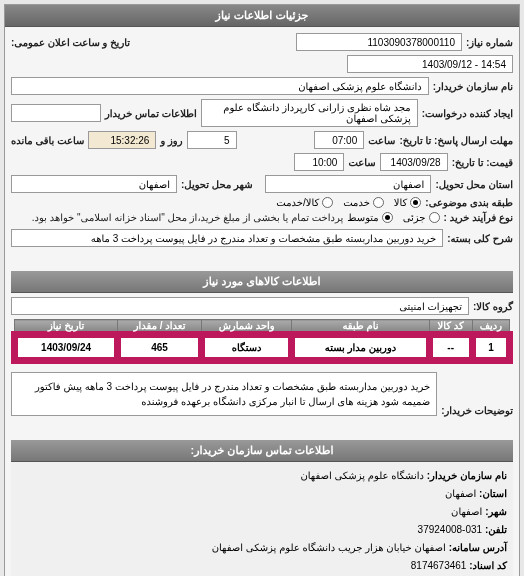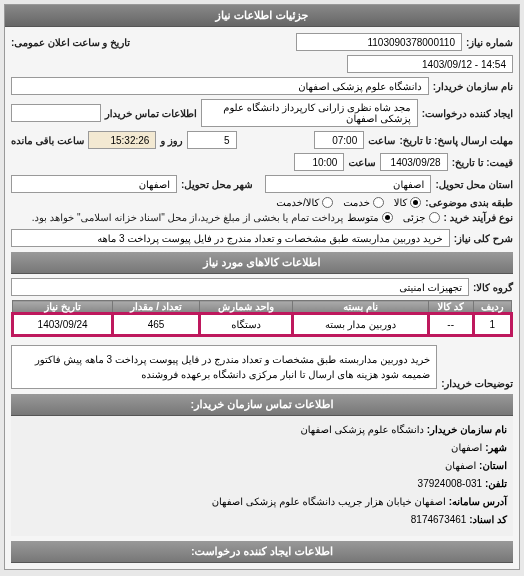--- a/index.html
+++ b/index.html
@@ -108,33 +108,34 @@
 }
 .table th {
   background: linear-gradient(to bottom, #aaa, #888);
   color: #fff;
   border: 1px solid #777;
   font-weight: bold;
 }
 .table td {
   background: #fff;
   padding: 4px;
-  border: 3px solid #be185d;
+  border: 7px solid #be185d;
   text-align: center;
+  font-weight: bold;
 }
 .description-box {
   background: #fff;
   border: 1px solid #999;
   padding: 6px;
   margin-top: 4px;
   font-size: 10px;
   line-height: 1.5;
 }
 .sub-section {
-  margin-top: 5px;
+  margin-top: 24px;
 }
 .info-block {
   background: #f0f0f0;
   padding: 6px;
   font-size: 10px;
   line-height: 1.6;
 }
 .info-line {
   margin-bottom: 2px;
 }
@@ -226,37 +227,37 @@
         </div>
         <div class="radio-item">
           <span class="radio-dot selected"></span>
           <span>متوسط</span>
         </div>
       </div>
       <span class="note-text">پرداخت تمام یا بخشی از مبلغ خرید،از محل "اسناد خزانه اسلامی" خواهد بود.</span>
     </div>
 
     <div class="row" style="margin-top:6px">
-      <span class="label">شرح کلی نیاز:</span>
+      <span class="label">شرح کلی بسته:</span>
       <span class="field field-long">خرید دوربین مداربسته طبق مشخصات و تعداد مندرج در فایل پیوست پرداخت 3 ماهه</span>
     </div>
 
     <div class="sub-section">
       <div class="section-header" style="background:linear-gradient(to bottom,#999,#777)">اطلاعات کالاهای مورد نیاز</div>
       <div class="row" style="margin-top:4px">
         <span class="label">گروه کالا:</span>
         <span class="field field-long">تجهیزات امنیتی</span>
       </div>
 
       <table class="table">
         <thead>
           <tr>
             <th>ردیف</th>
             <th>کد کالا</th>
-            <th>نام بسته</th>
+            <th>نام طبقه</th>
             <th>واحد شمارش</th>
             <th>تعداد / مقدار</th>
             <th>تاریخ نیاز</th>
           </tr>
         </thead>
         <tbody>
           <tr>
             <td>1</td>
             <td>--</td>
             <td>دوربین مدار بسته</td>
@@ -270,22 +271,22 @@
       <div class="row" style="margin-top:4px;align-items:flex-end">
         <span class="label">توضیحات خریدار:</span>
         <div class="description-box" style="flex:1">خرید دوربین مداربسته طبق مشخصات و تعداد مندرج در فایل پیوست پرداخت 3 ماهه پیش فاکتور ضمیمه شود هزینه های ارسال تا انبار مرکزی دانشگاه برعهده فروشنده</div>
       </div>
     </div>
 
     <div class="sub-section">
       <div class="section-header" style="background:linear-gradient(to bottom,#999,#777)">اطلاعات تماس سازمان خریدار:</div>
       <div class="info-block">
         <div class="info-line"><span class="info-lbl">نام سازمان خریدار:</span> <span>دانشگاه علوم پزشکی اصفهان</span></div>
+        <div class="info-line"><span class="info-lbl">استان:</span> <span>اصفهان</span></div>
         <div class="info-line"><span class="info-lbl">شهر:</span> <span>اصفهان</span></div>
-        <div class="info-line"><span class="info-lbl">استان:</span> <span>اصفهان</span></div>
         <div class="info-line"><span class="info-lbl">تلفن:</span> <span>031-37924008</span></div>
         <div class="info-line"><span class="info-lbl">آدرس سامانه:</span> <span>اصفهان خیابان هزار جریب دانشگاه علوم پزشکی اصفهان</span></div>
         <div class="info-line"><span class="info-lbl">کد اسناد:</span> <span>8174673461</span></div>
       </div>
     </div>
 
     <div class="sub-section">
       <div class="section-header" style="background:linear-gradient(to bottom,#999,#777)">اطلاعات ایجاد کننده درخواست:</div>
 
     </div>

